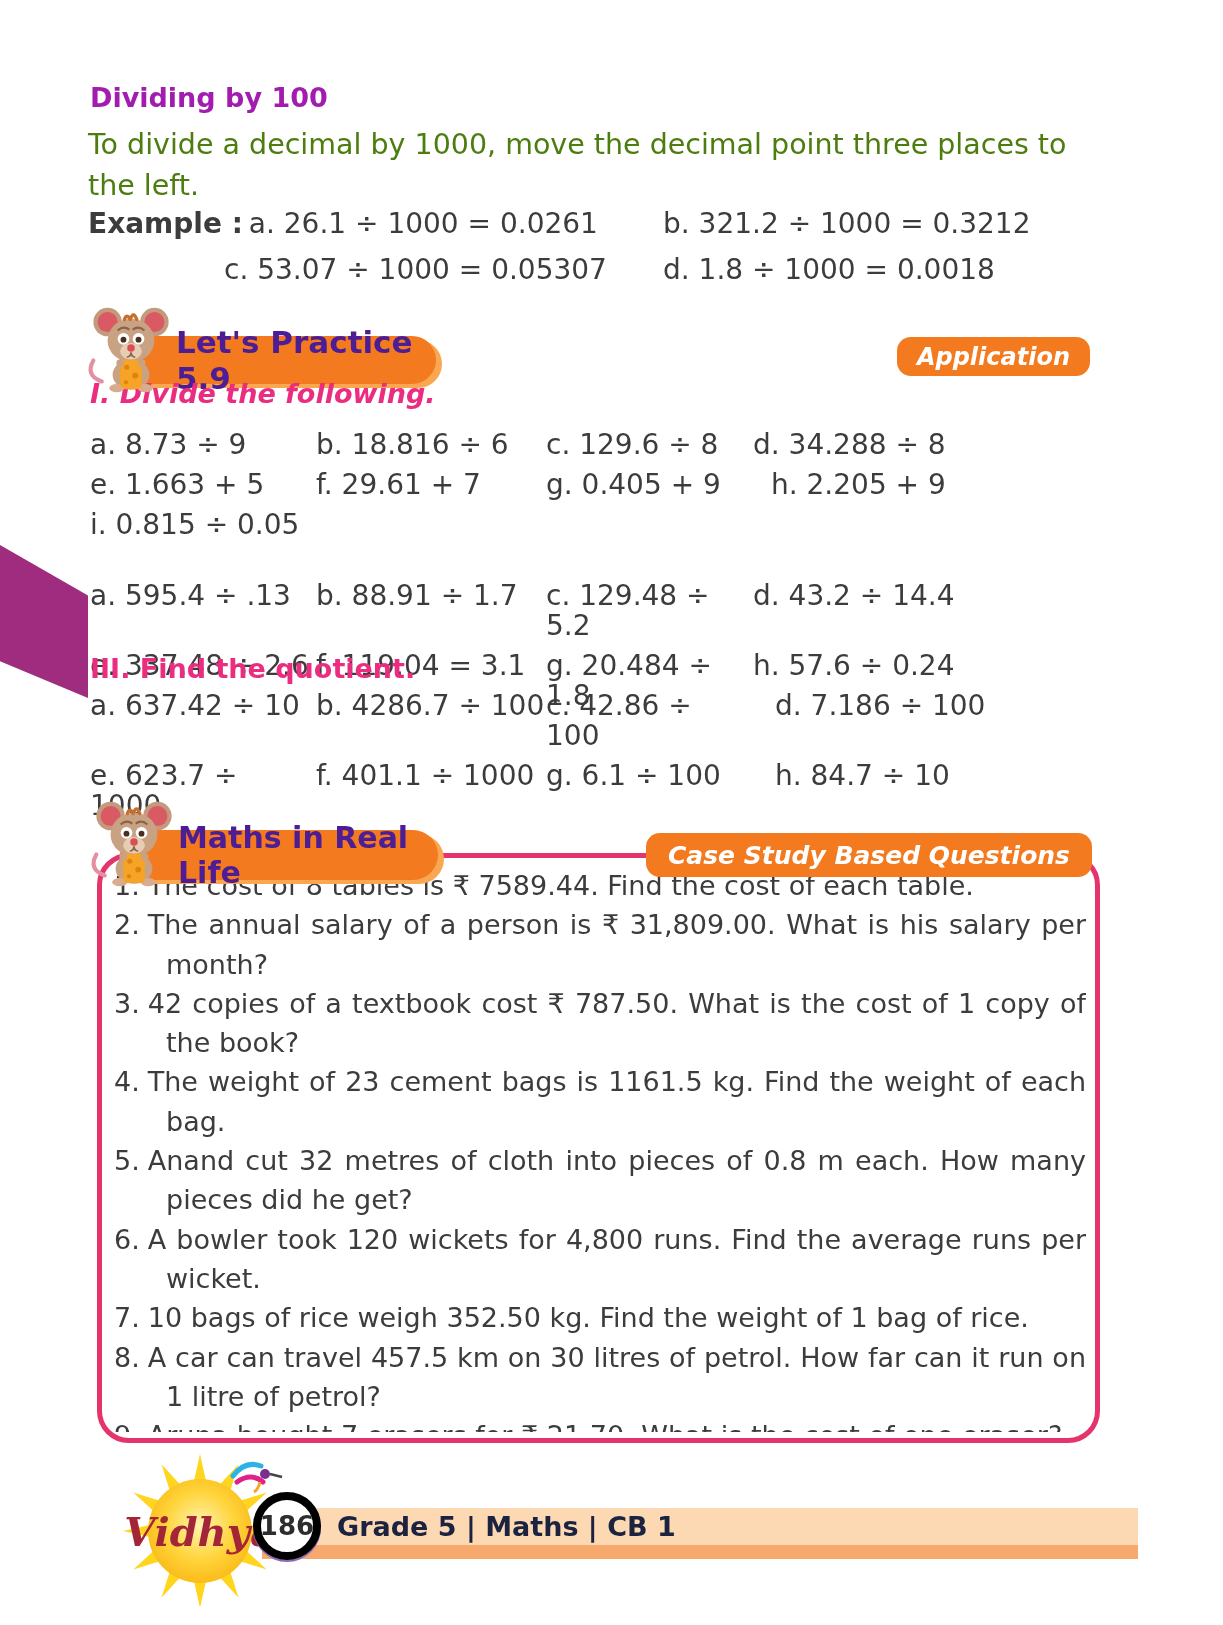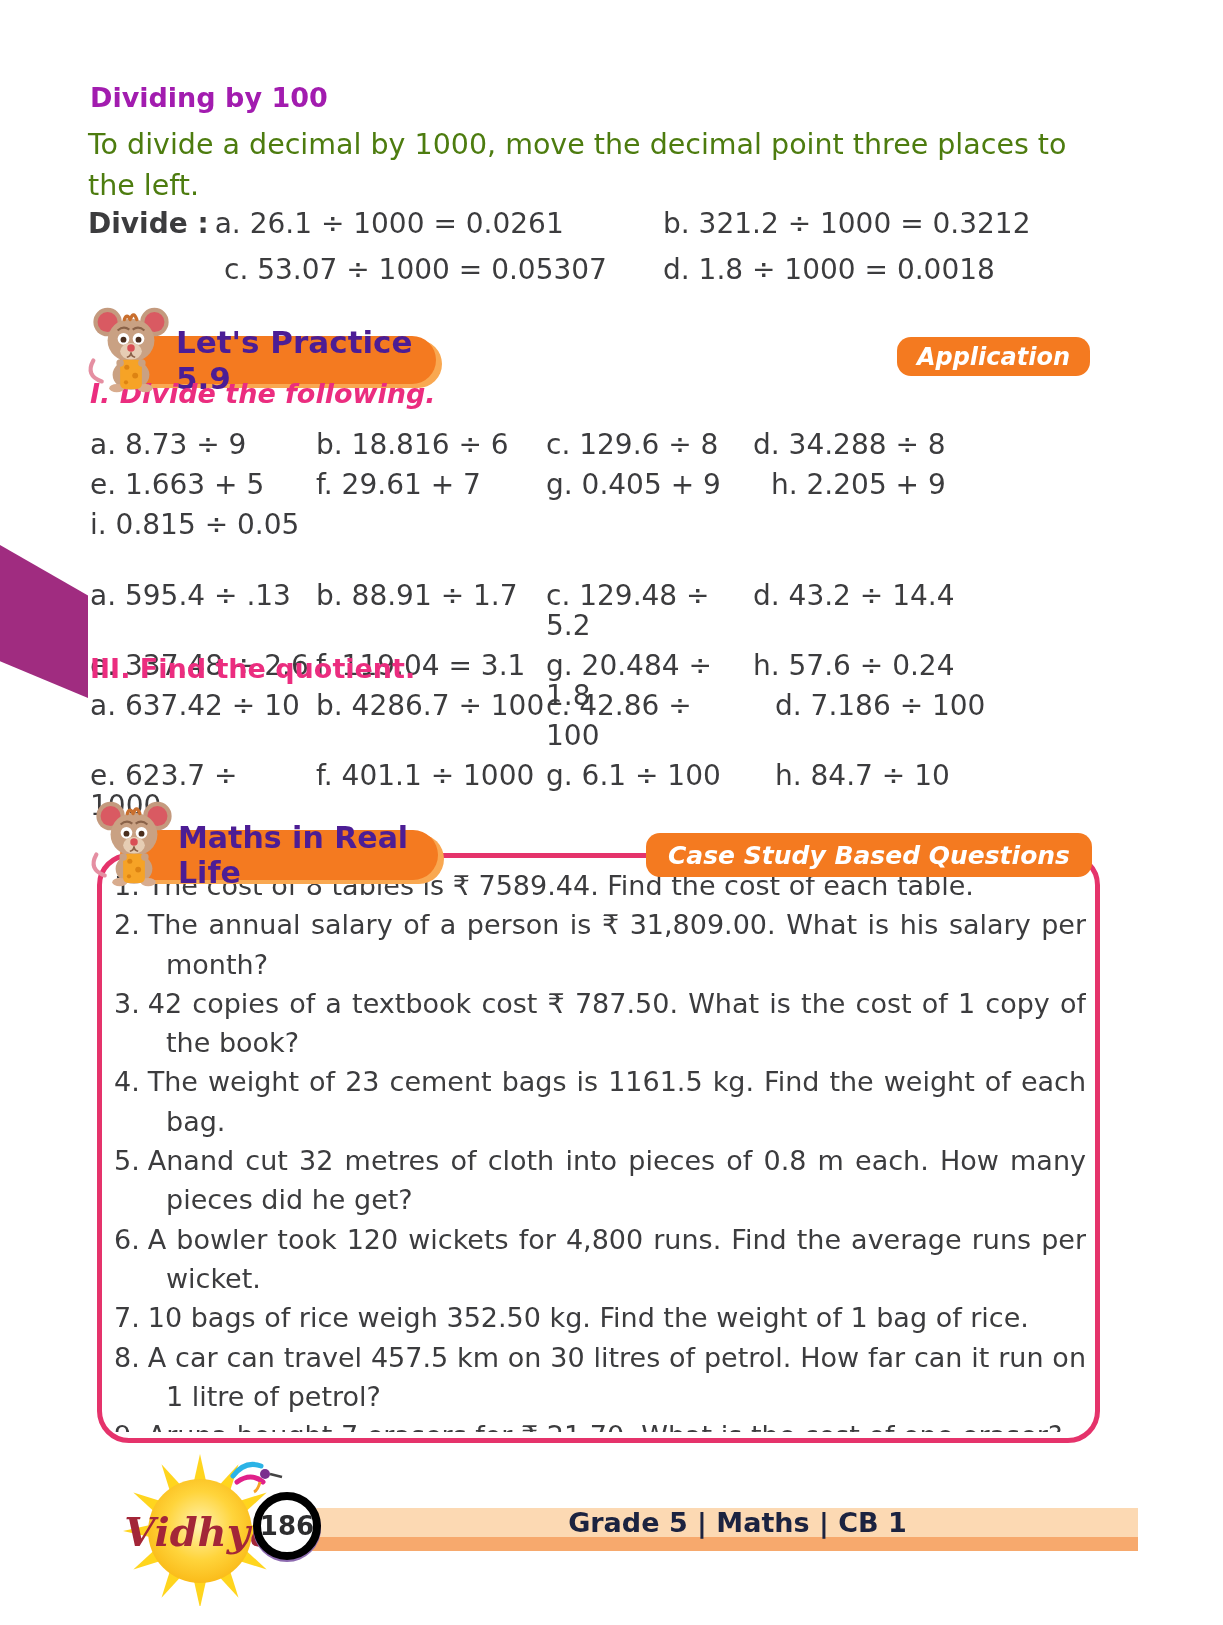--- a/index.html
+++ b/index.html
@@ -59,44 +59,44 @@
   }
   .problems {
     position:absolute; left:114px; top:866px; width:972px; height:566px; overflow:hidden;
     font-size:27px; line-height:39.3px; color:#3c3c3e; text-align:justify; z-index:2;
   }
   .problem { padding-left:52px; text-indent:-52px; }
   .p-label { margin-right:8px; }
 
   
   .footer-bar {
-    position:absolute; left:262px; top:1508px; width:876px; height:43px;
+    position:absolute; left:262px; top:1508px; width:876px; height:51px;
     background:#fcd9b3; border-bottom:14px solid #f7a96d;
-    display:flex; align-items:center; padding-left:75px; box-sizing:border-box; z-index:1;justify-content:center;
+    display:flex; align-items:center; padding-left:75px; box-sizing:border-box; z-index:1;
   }
   .footer-caption { font-size:27px; font-weight:bold; color:#1c2340; }
   .page-circle {
     position:absolute; left:253px; top:1492px; width:52px; height:52px; border-radius:50%;
     background:#ffffff; border:8px solid #000000; box-shadow:0 2px 0 #8d6bb0;
     display:flex; align-items:center; justify-content:center; z-index:3;
   }
   .page-number { font-size:26px; font-weight:bold; color:#2d2d2f; }
   .logo { position:absolute; left:95px; top:1446px; width:235px; height:160px; z-index:2; }
 </style>
 </head>
 <body>
 
 <div class="page">
 
   <div class="lesson-heading">Dividing by 100</div>
   <div class="intro">To divide a decimal by 1000, move the decimal point three places to the left.</div>
 
   <div class="example">
     <div class="ex-row">
-      <div class="ex-left"><span class="ex-label">Divide :</span><span>a. 26.1 ÷ 1000 = 0.0261</span></div>
+      <div class="ex-left"><span class="ex-label">Example :</span><span>a. 26.1 ÷ 1000 = 0.0261</span></div>
       <div>b. 321.2 ÷ 1000 = 0.3212</div>
     </div>
     <div class="ex-row">
       <div class="ex-left indent">c. 53.07 ÷ 1000 = 0.05307</div>
       <div>d. 1.8 ÷ 1000 = 0.0018</div>
     </div>
   </div>
 
   <div class="bookmark"></div>
 

